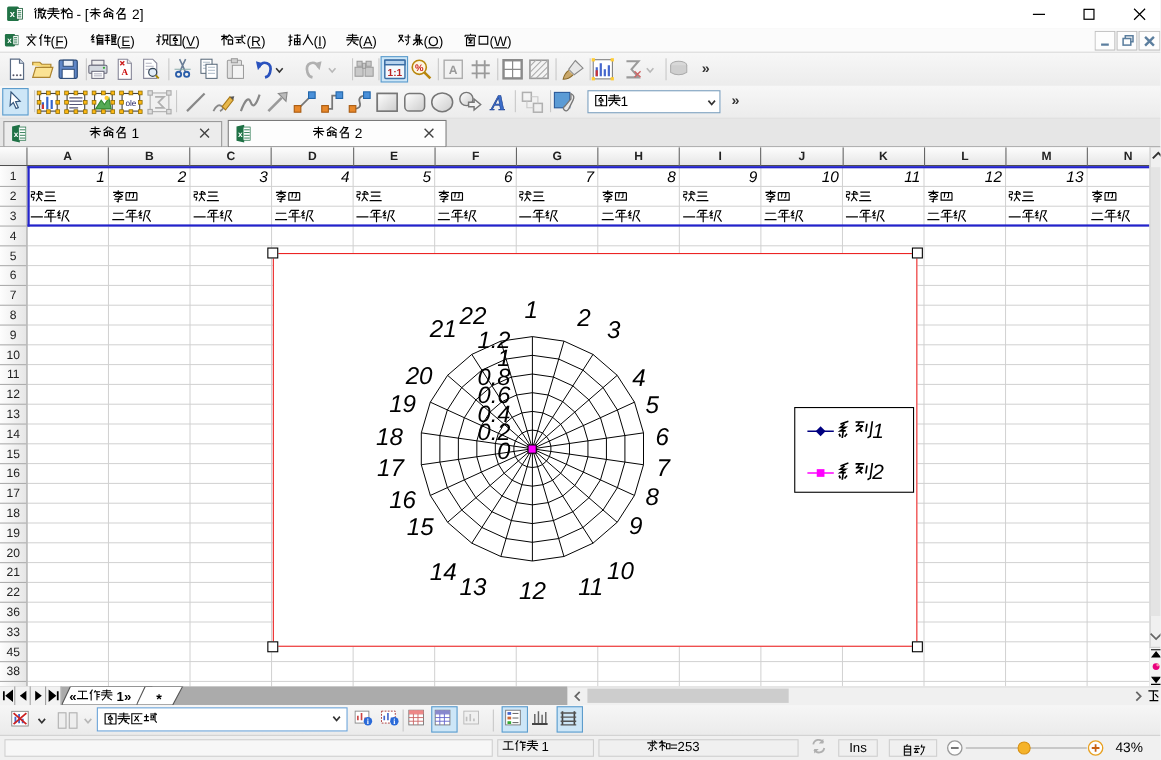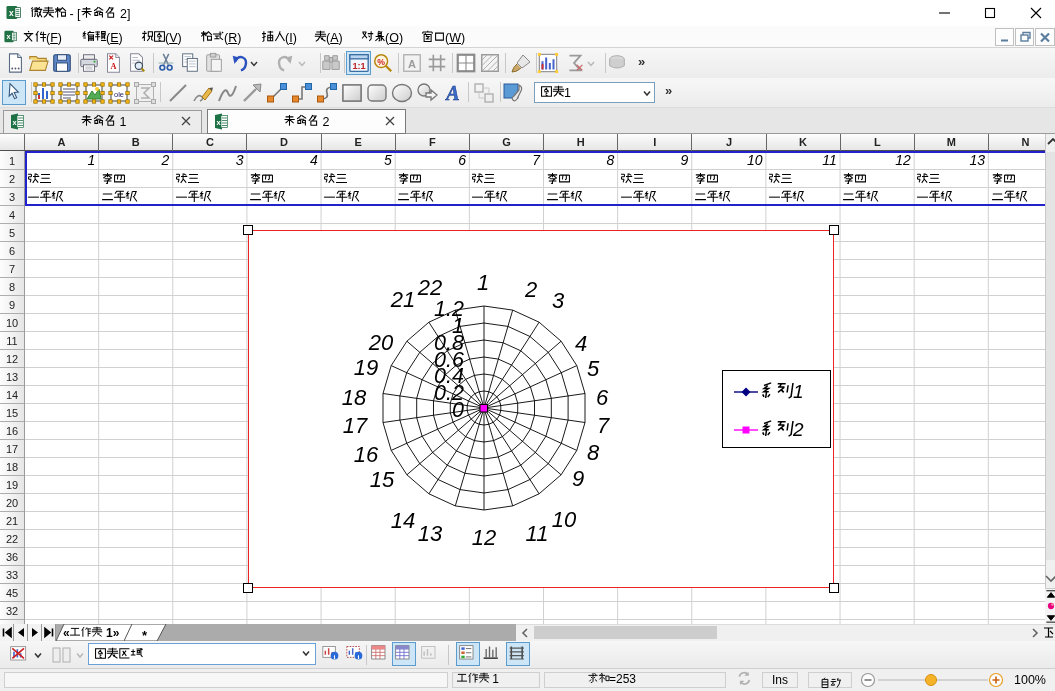--- a/index.html
+++ b/index.html
@@ -480,21 +480,21 @@
 <div class="abs" style="left:0;top:422px;width:24px;height:18px;border-bottom:1px solid #adadad;font-size:11px;color:#222;text-align:center;line-height:18px">16</div>
 <div class="abs" style="left:0;top:440px;width:24px;height:18px;border-bottom:1px solid #adadad;font-size:11px;color:#222;text-align:center;line-height:18px">17</div>
 <div class="abs" style="left:0;top:458px;width:24px;height:18px;border-bottom:1px solid #adadad;font-size:11px;color:#222;text-align:center;line-height:18px">18</div>
 <div class="abs" style="left:0;top:476px;width:24px;height:18px;border-bottom:1px solid #adadad;font-size:11px;color:#222;text-align:center;line-height:18px">19</div>
 <div class="abs" style="left:0;top:494px;width:24px;height:18px;border-bottom:1px solid #adadad;font-size:11px;color:#222;text-align:center;line-height:18px">20</div>
 <div class="abs" style="left:0;top:512px;width:24px;height:18px;border-bottom:1px solid #adadad;font-size:11px;color:#222;text-align:center;line-height:18px">21</div>
 <div class="abs" style="left:0;top:530px;width:24px;height:18px;border-bottom:1px solid #adadad;font-size:11px;color:#222;text-align:center;line-height:18px">22</div>
 <div class="abs" style="left:0;top:548px;width:24px;height:18px;border-bottom:1px solid #adadad;font-size:11px;color:#222;text-align:center;line-height:18px">36</div>
 <div class="abs" style="left:0;top:566px;width:24px;height:18px;border-bottom:1px solid #adadad;font-size:11px;color:#222;text-align:center;line-height:18px">33</div>
 <div class="abs" style="left:0;top:584px;width:24px;height:18px;border-bottom:1px solid #adadad;font-size:11px;color:#222;text-align:center;line-height:18px">45</div>
-<div class="abs" style="left:0;top:602px;width:24px;height:18px;border-bottom:1px solid #adadad;font-size:11px;color:#222;text-align:center;line-height:18px">32</div>
+<div class="abs" style="left:0;top:602px;width:24px;height:18px;border-bottom:1px solid #adadad;font-size:11px;color:#222;text-align:center;line-height:18px">38</div>
 <div class="abs" style="left:25.0px;top:152px;width:70.2px;height:18px;font-size:14px;font-style:italic;text-align:right;line-height:17px">1</div>
 <div class="abs" style="left:99.2px;top:152px;width:70.2px;height:18px;font-size:14px;font-style:italic;text-align:right;line-height:17px">2</div>
 <div class="abs" style="left:173.3px;top:152px;width:70.2px;height:18px;font-size:14px;font-style:italic;text-align:right;line-height:17px">3</div>
 <div class="abs" style="left:247.5px;top:152px;width:70.2px;height:18px;font-size:14px;font-style:italic;text-align:right;line-height:17px">4</div>
 <div class="abs" style="left:321.6px;top:152px;width:70.2px;height:18px;font-size:14px;font-style:italic;text-align:right;line-height:17px">5</div>
 <div class="abs" style="left:395.8px;top:152px;width:70.2px;height:18px;font-size:14px;font-style:italic;text-align:right;line-height:17px">6</div>
 <div class="abs" style="left:469.9px;top:152px;width:70.2px;height:18px;font-size:14px;font-style:italic;text-align:right;line-height:17px">7</div>
 <div class="abs" style="left:544.1px;top:152px;width:70.2px;height:18px;font-size:14px;font-style:italic;text-align:right;line-height:17px">8</div>
 <div class="abs" style="left:618.2px;top:152px;width:70.2px;height:18px;font-size:14px;font-style:italic;text-align:right;line-height:17px">9</div>
 <div class="abs" style="left:692.4px;top:152px;width:70.2px;height:18px;font-size:14px;font-style:italic;text-align:right;line-height:17px">10</div>
@@ -917,12 +917,12 @@
         <use href="#u52a8"></use>
       </svg></span></div>
 <svg class="abs" style="left:860px;top:672px" width="150" height="17" viewBox="0 0 150 17">
     <circle cx="8" cy="8" r="6.5" fill="#fdfdfd" stroke="#999" stroke-width="1.2"></circle>
     <path d="M4.5 8 H11.5" stroke="#777" stroke-width="1.6"></path>
 <path d="M18 8 H128" stroke="#c8c8c8" stroke-width="1.6"></path>
 <circle cx="71" cy="8" r="5.5" fill="#f5b32a" stroke="#d89010"></circle>
 <circle cx="136" cy="8" r="6.5" fill="#fdfdfd" stroke="#e8a020" stroke-width="1.2"></circle>
     <path d="M132.5 8 H139.5 M136 4.5 V11.5" stroke="#c86010" stroke-width="1.6"></path>
   </svg>
-<div class="abs" style="left:1014px;top:673px;font-size:12.5px">100%</div>
+<div class="abs" style="left:1014px;top:673px;font-size:12.5px">43%</div>
 </body></html>

